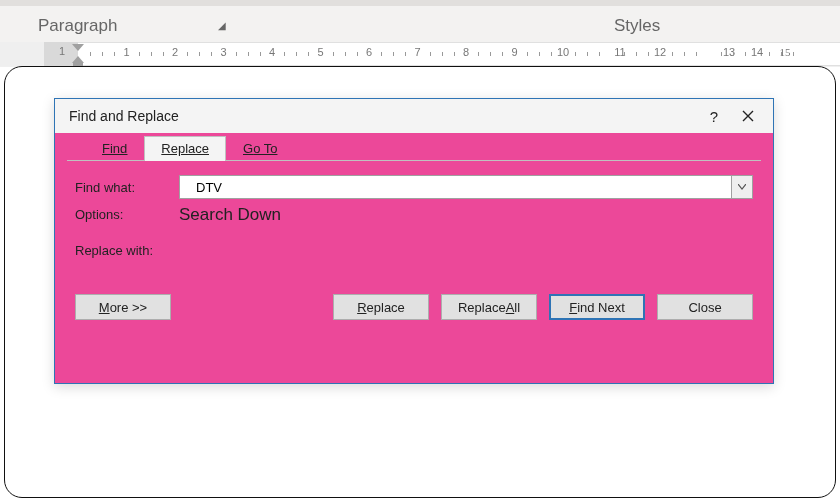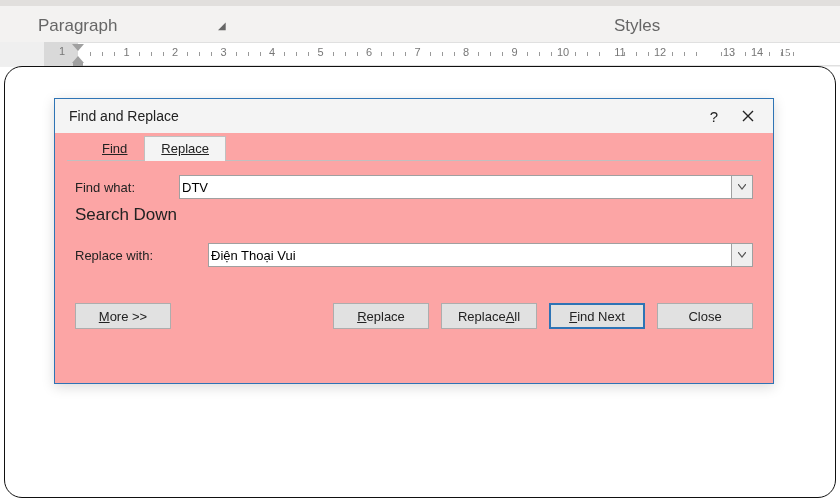--- a/index.html
+++ b/index.html
@@ -21,37 +21,37 @@
   .ruler-tick { position: absolute; top: 9px; width: 1px; height: 4px; background: #999; }
   .ruler-indent { position: absolute; left: 78px; top: 42px; }
   .indent-down { width: 0; height: 0; border-left: 6px solid transparent; border-right: 6px solid transparent; border-top: 7px solid #a0a0a0; position: absolute; left: -6px; top: 2px; }
   .indent-up { width: 0; height: 0; border-left: 6px solid transparent; border-right: 6px solid transparent; border-bottom: 7px solid #a0a0a0; position: absolute; left: -6px; top: 14px; }
   .indent-box { position: absolute; left: -5px; top: 21px; width: 10px; height: 4px; background: #a0a0a0; }
 
   .doc-area { position: absolute; left: 0; top: 66px; width: 100%; bottom: 0; background: #fff; border-top: 1px solid #f0f0f0; }
   .shadow-frame { position: absolute; left: 4px; right: 4px; top: 66px; bottom: 2px; border: 1px solid #111; border-radius: 18px; pointer-events: none; }
 
   
-  .dialog { position: absolute; left: 54px; top: 98px; width: 720px; height: 286px; background: #fca5a5; border: 1px solid #2e74b5; box-shadow: 0 3px 12px rgba(0,0,0,0.15); }
+  .dialog { position: absolute; left: 54px; top: 98px; width: 720px; height: 286px; background: #ec4899; border: 1px solid #2e74b5; box-shadow: 0 3px 12px rgba(0,0,0,0.15); }
   .dlg-titlebar { display: flex; align-items: center; height: 34px; padding: 0 8px 0 14px; background: #f4f4f4; }
   .dlg-title { font-size: 14px; color: #222; }
   .dlg-spacer { flex: 1; }
   .dlg-help, .dlg-close { width: 34px; height: 28px; display: flex; align-items: center; justify-content: center; font-size: 15px; color: #222; }
   .dlg-close svg { width: 12px; height: 12px; }
 
   .tabstrip { display: flex; align-items: flex-end; height: 28px; padding-left: 18px; gap: 0; border-bottom: 1px solid #c0c0c0; margin: 0 12px; text-decoration: underline; }
   .tab { padding: 4px 16px 5px; font-size: 13px; color: #222; border: 1px solid transparent; border-bottom: none; position: relative; top: 1px; }
   .tab.active { background: #f4f4f4; border-color: #c0c0c0; }
   .tab .ul { text-decoration: underline; }
 
   .dlg-body { padding: 14px 20px 0 20px; }
   .form-row { display: flex; align-items: center; margin-bottom: 6px; }
   .form-label { width: 104px; font-size: 13px; color: #222; }
   .combo { flex: 1; display: flex; align-items: stretch; height: 24px; }
-  .combo input { flex: 1; border: 1px solid #a0a0a0; border-right: none; padding: 0 2px; font-family: inherit; font-size: 13px; outline: none; }
+  .combo input { flex: 1; border: 1px solid #a0a0a0; border-right: none; padding: 0 16px; font-family: inherit; font-size: 13px; outline: none; }
   .combo .dd { width: 22px; border: 1px solid #a0a0a0; background: #efefef; display: flex; align-items: center; justify-content: center; }
   .combo .dd svg { width: 8px; height: 6px; }
   .opt-row { display: flex; margin-bottom: 18px; }
   .opt-row .form-label { padding-top: 2px; }
   .opt-val { font-size: 17px; }
 
   .btn-row { display: flex; gap: 12px; margin-top: 36px; align-items: center; }
   .btn-row .push { flex: 1; }
   .btn { min-width: 96px; height: 26px; padding: 0 14px; background: #e1e1e1; border: 1px solid #adadad; font-family: inherit; font-size: 13px; color: #222; display: flex; align-items: center; justify-content: center; }
   .btn.primary { border: 2px solid #2e74b5; }
@@ -151,48 +151,42 @@
     <div class="dlg-close">
       <svg viewBox="0 0 12 12">
           <path d="M1 1 L11 11 M11 1 L1 11" stroke="#222" stroke-width="1.4"></path>
         </svg>
     </div>
   </div>
 
   <div class="tabstrip">
     <div class="tab"><span>Fin</span><span class="ul">d</span></div>
     <div class="tab active"><span>Replace</span></div>
+    <div class="tab"><span class="ul">G</span><span>o To</span></div>
   </div>
 
   <div class="dlg-body">
     <div class="form-row">
       <div class="form-label">Fi<span class="ul">n</span>d what:</div>
       <div class="combo">
         <input type="text" value="DTV" style="">
         <div class="dd">
           <svg viewBox="0 0 8 6">
               <path d="M0 0 L4 5 L8 0" fill="none" stroke="#555" stroke-width="1.2"></path>
             </svg>
         </div>
       </div>
     </div>
     <div class="opt-row">
+      <div class="form-label">Options:</div>
       <div class="opt-val">Search Down</div>
     </div>
 
     <div class="form-row" style="margin-bottom:0;gap:29px;">
       <div class="form-label">Replace w<span class="ul">i</span>th:</div>
-      <div class="combo">
-        <input type="text" value="Điện Thoại Vui" style="">
-        <div class="dd">
-          <svg viewBox="0 0 8 6">
-              <path d="M0 0 L4 5 L8 0" fill="none" stroke="#555" stroke-width="1.2"></path>
-            </svg>
-        </div>
-      </div>
     </div>
 
     <div class="btn-row">
       <button class="btn">
           <span class="ul">M</span>
           <span>ore &gt;&gt;</span>
         </button>
       <div class="push"></div>
       <button class="btn">
           <span class="ul">R</span>

